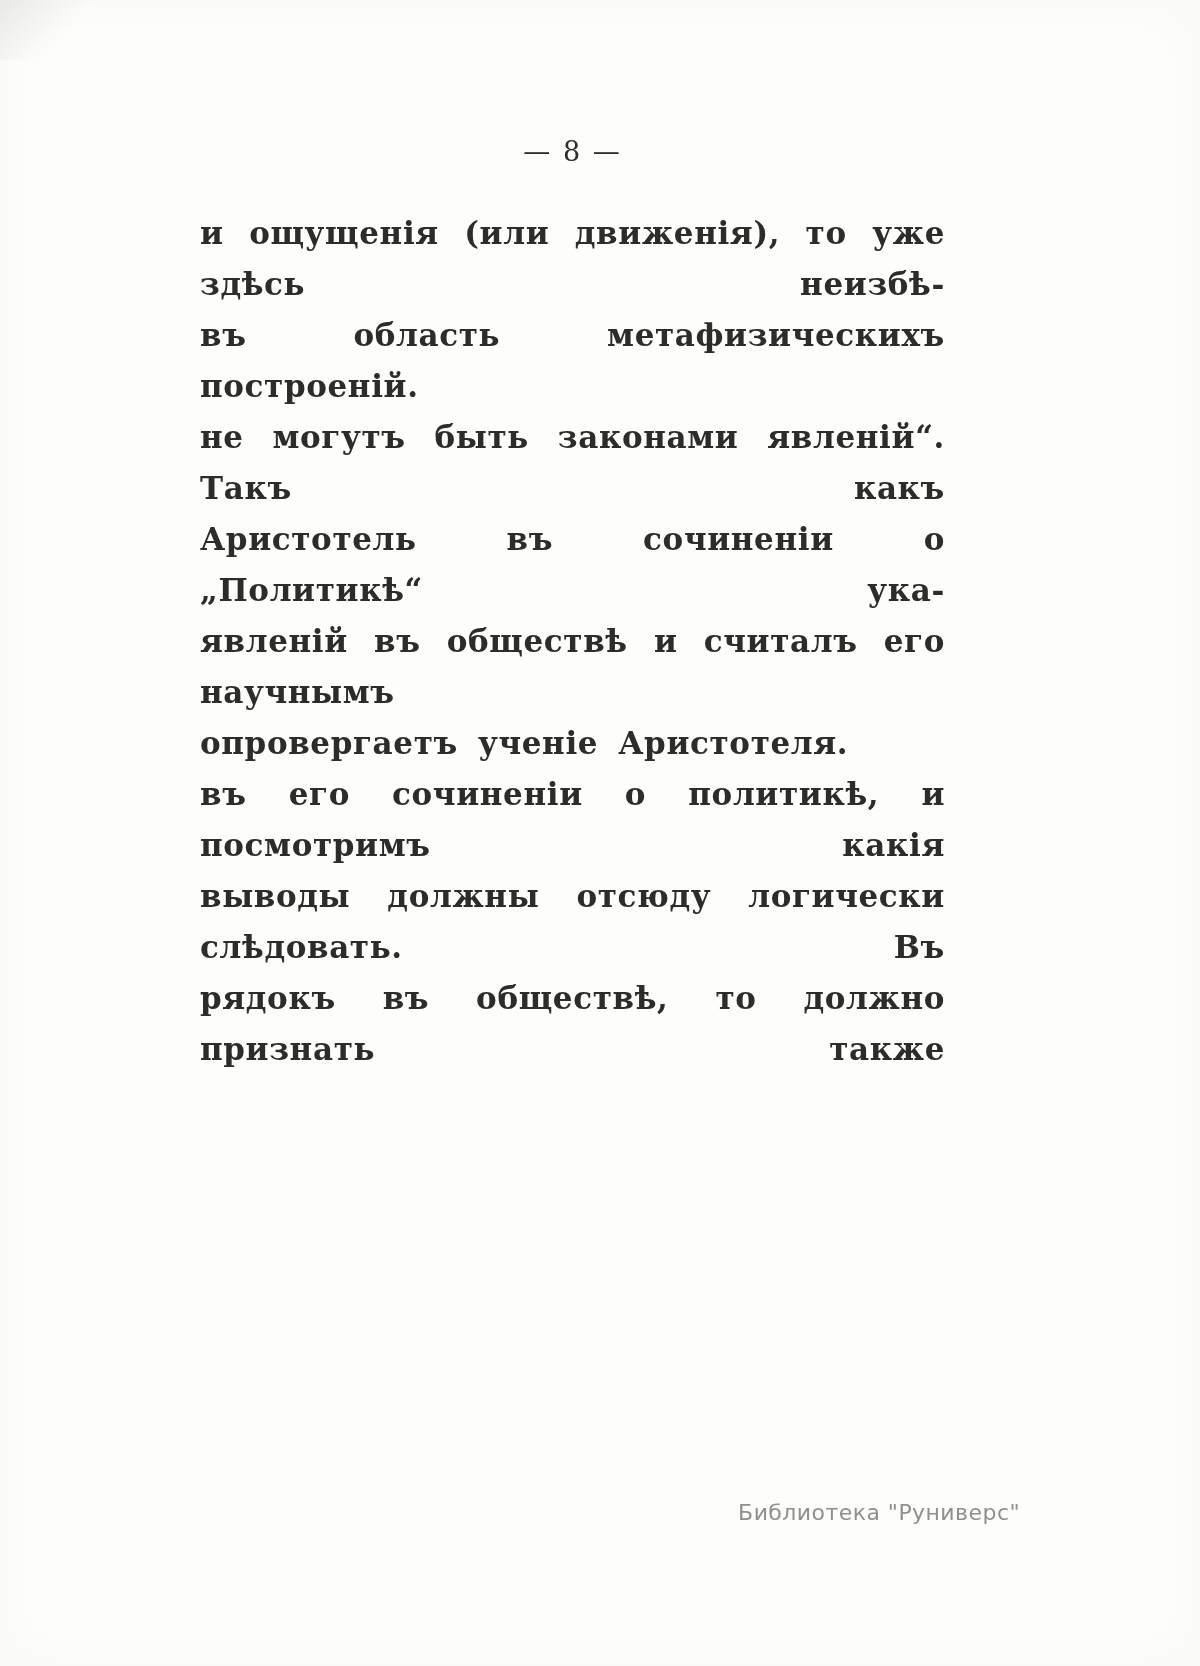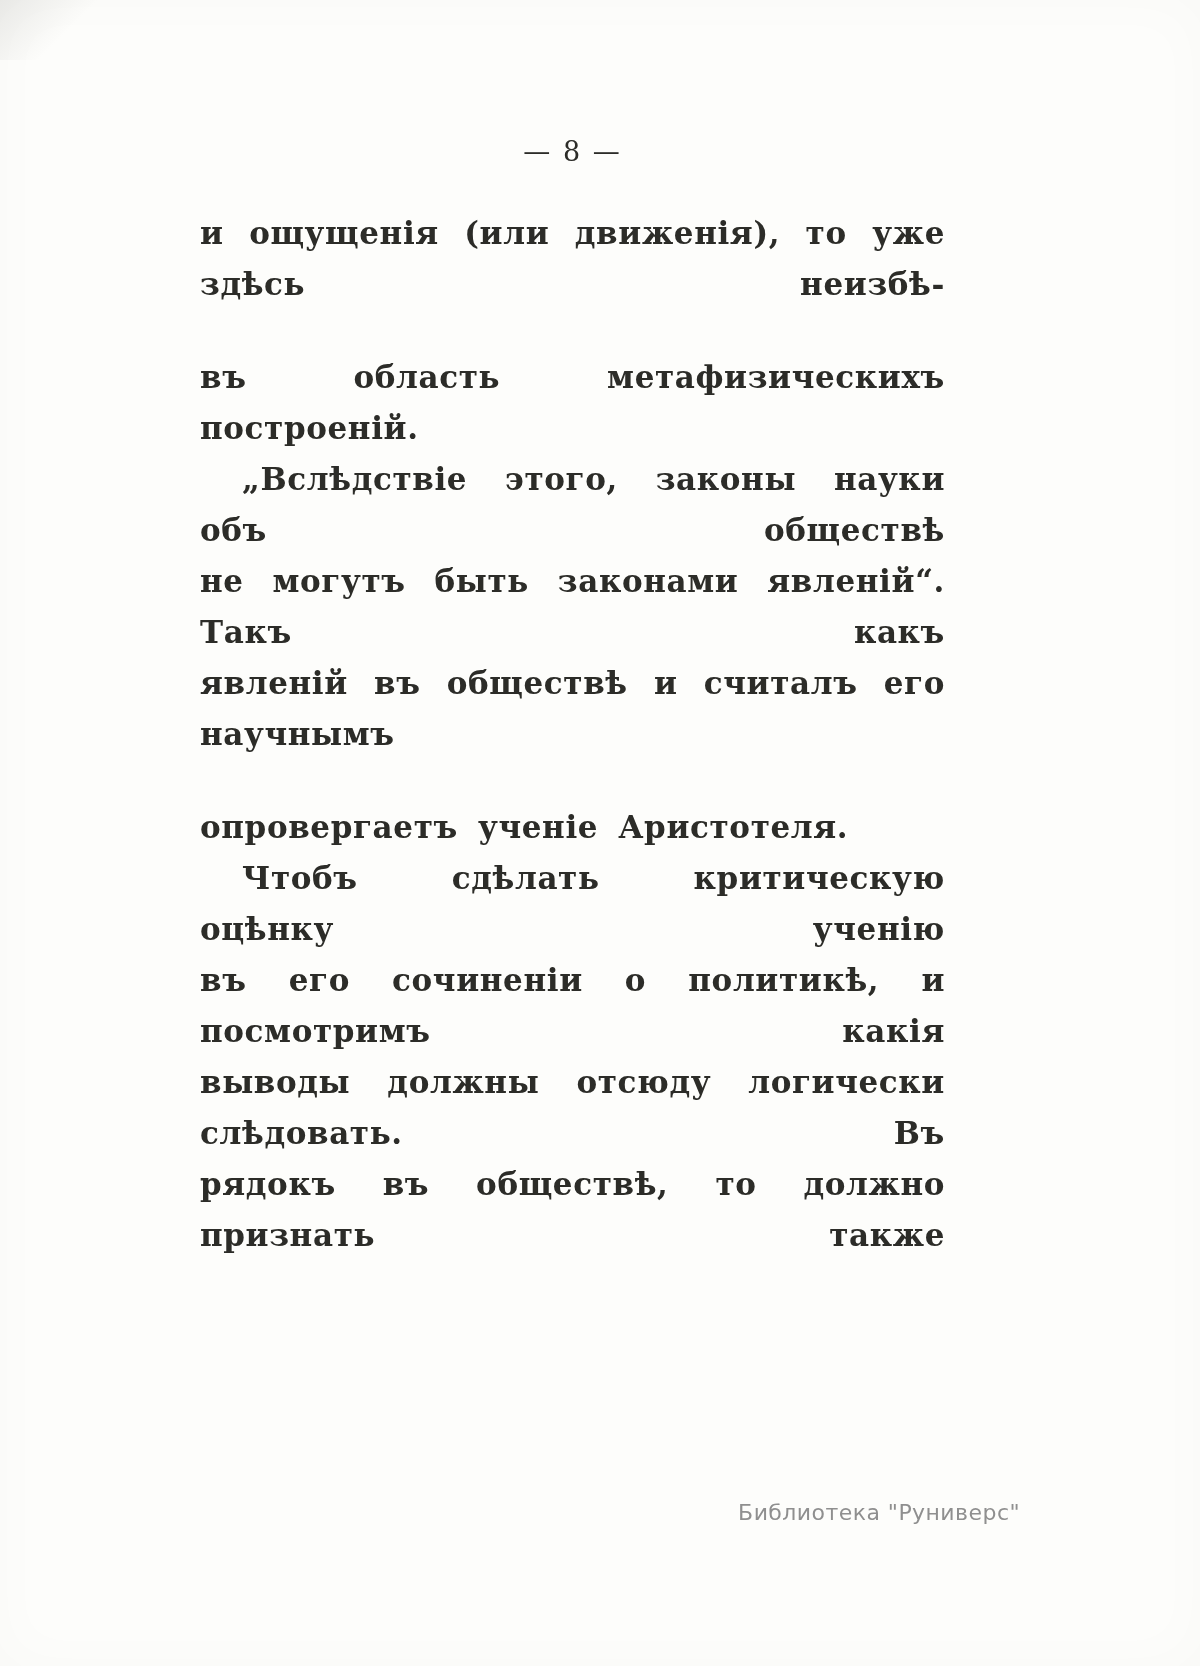--- a/index.html
+++ b/index.html
@@ -50,21 +50,20 @@
   .line {
     text-align: justify;
     text-align-last: justify;
     white-space: normal;
   }
   .line.indent {
     text-indent: 42px;
   }
   .line.final {
     text-align-last: left;
-    margin-top: 42px;
   }
   .watermark {
     position: absolute;
     top: 1500px;
     right: 180px;
     font-family: "DejaVu Sans", sans-serif;
     font-size: 22px;
     color: var(--wm, #8f8f8f);
     letter-spacing: 0.02em;
   }
@@ -76,27 +75,26 @@
   <div class="scan-edge"></div>
 
   <div class="page-number">— 8 —</div>
 
   <div class="text-body">
       <div class="paragraph">
         <div class="line">и ощущенія (или движенія), то уже здѣсь неизбѣ-</div>
         <div class="line final">въ область метафизическихъ построеній.</div>
       </div>
       <div class="paragraph">
-        <div class="line indent">„Вслѣдствіе этого, законы науки объ обществѣ</div>
         <div class="line">не могутъ быть законами явленій“. Такъ какъ</div>
+        <div class="line">Аристотель въ сочиненіи о „Политикѣ“ ука-</div>
         <div class="line">явленій въ обществѣ и считалъ его научнымъ</div>
         <div class="line final">опровергаетъ ученіе Аристотеля.</div>
       </div>
       <div class="paragraph">
-        <div class="line indent">Чтобъ сдѣлать критическую оцѣнку ученію</div>
         <div class="line">въ его сочиненіи о политикѣ, и посмотримъ какія</div>
         <div class="line">выводы должны отсюду логически слѣдовать. Въ</div>
         <div class="line">рядокъ въ обществѣ, то должно признать также</div>
       </div>
     </div>
 
   <div class="watermark">Библиотека "Руниверс"</div>
 </div>
 
 </body></html>

